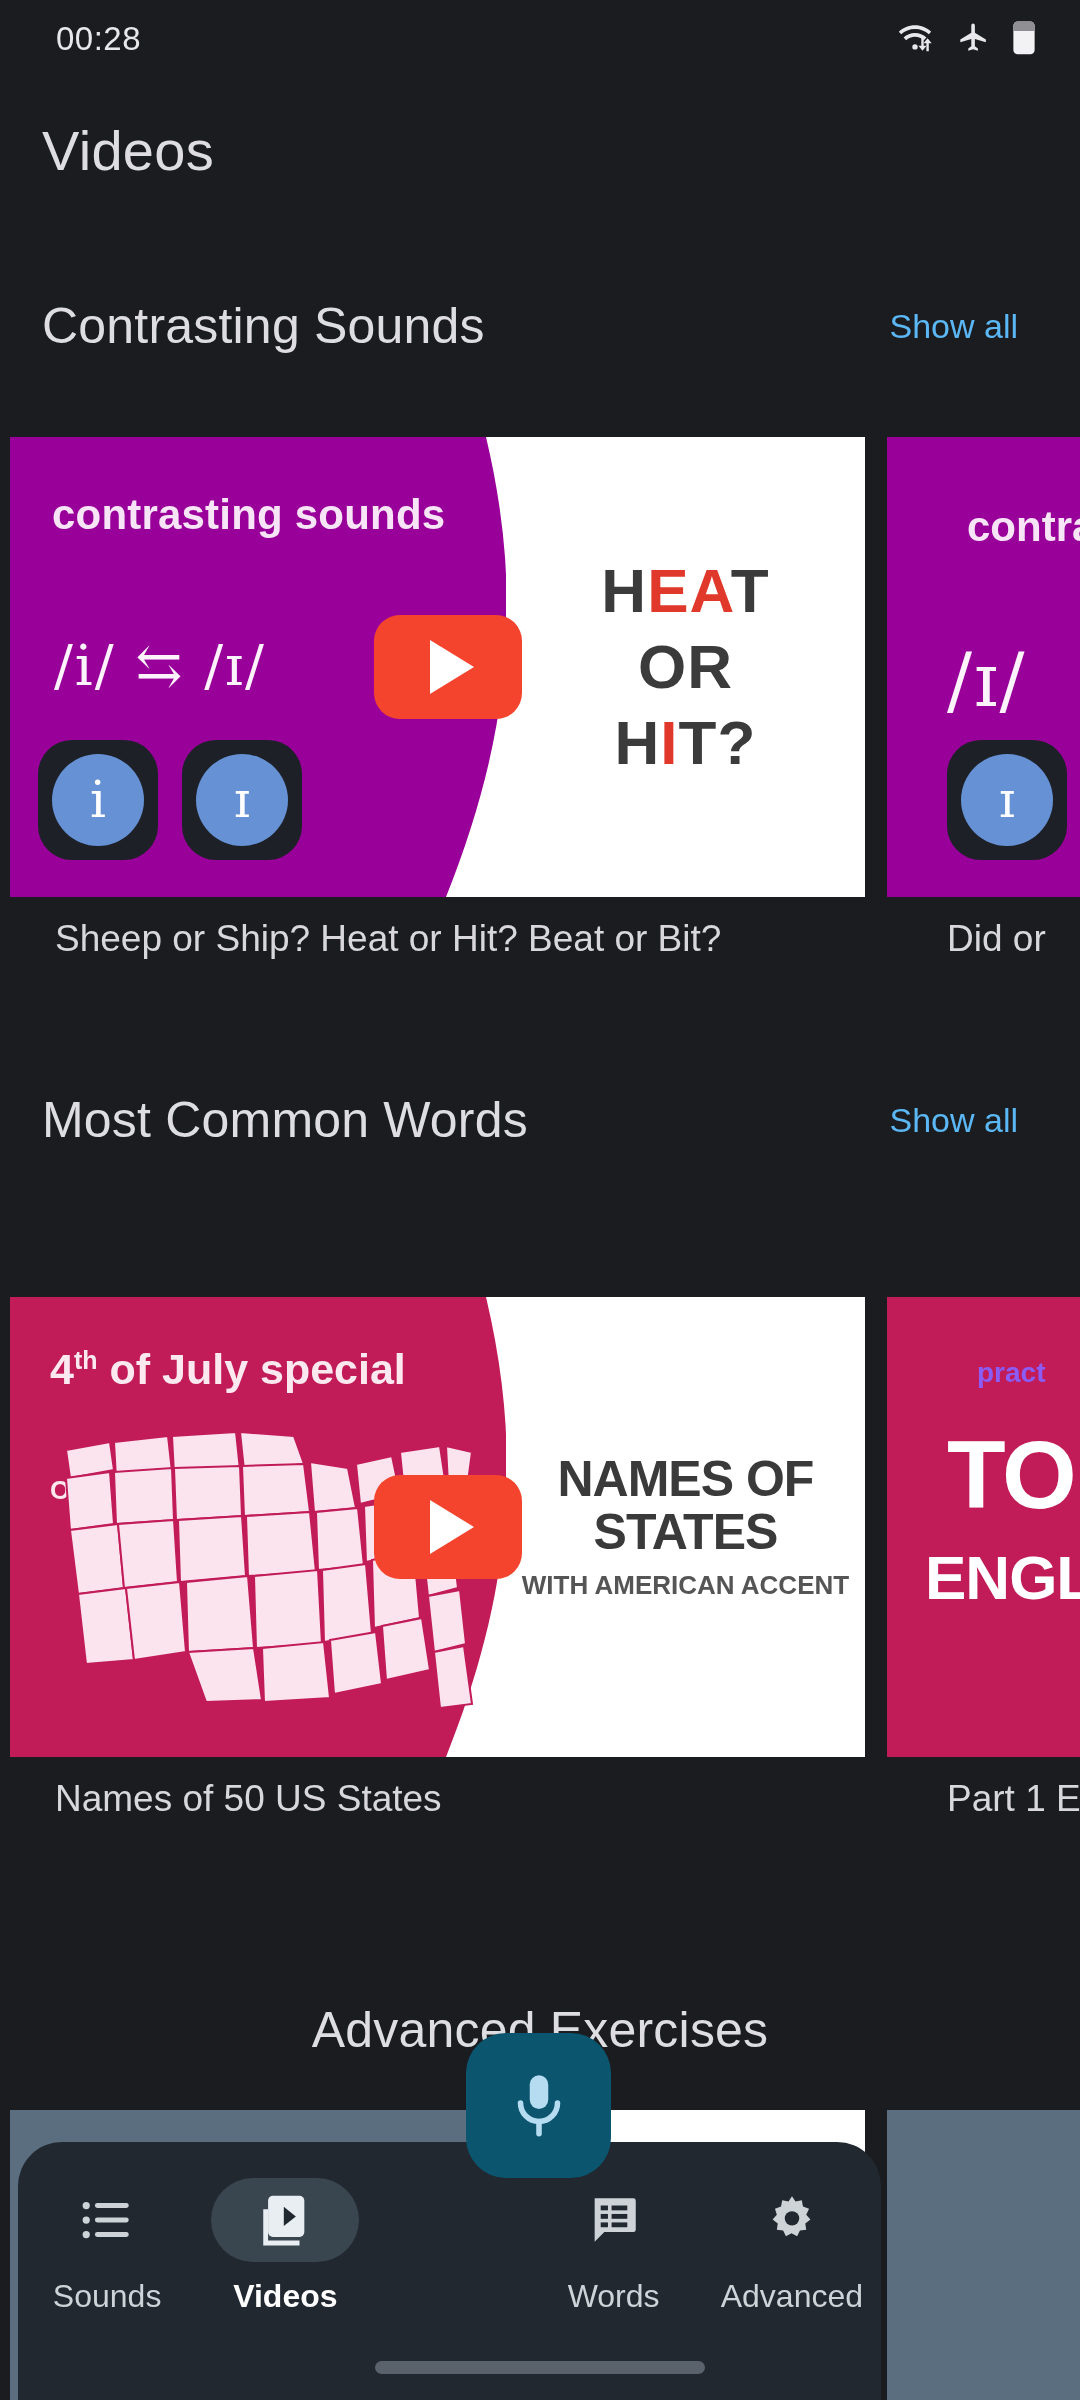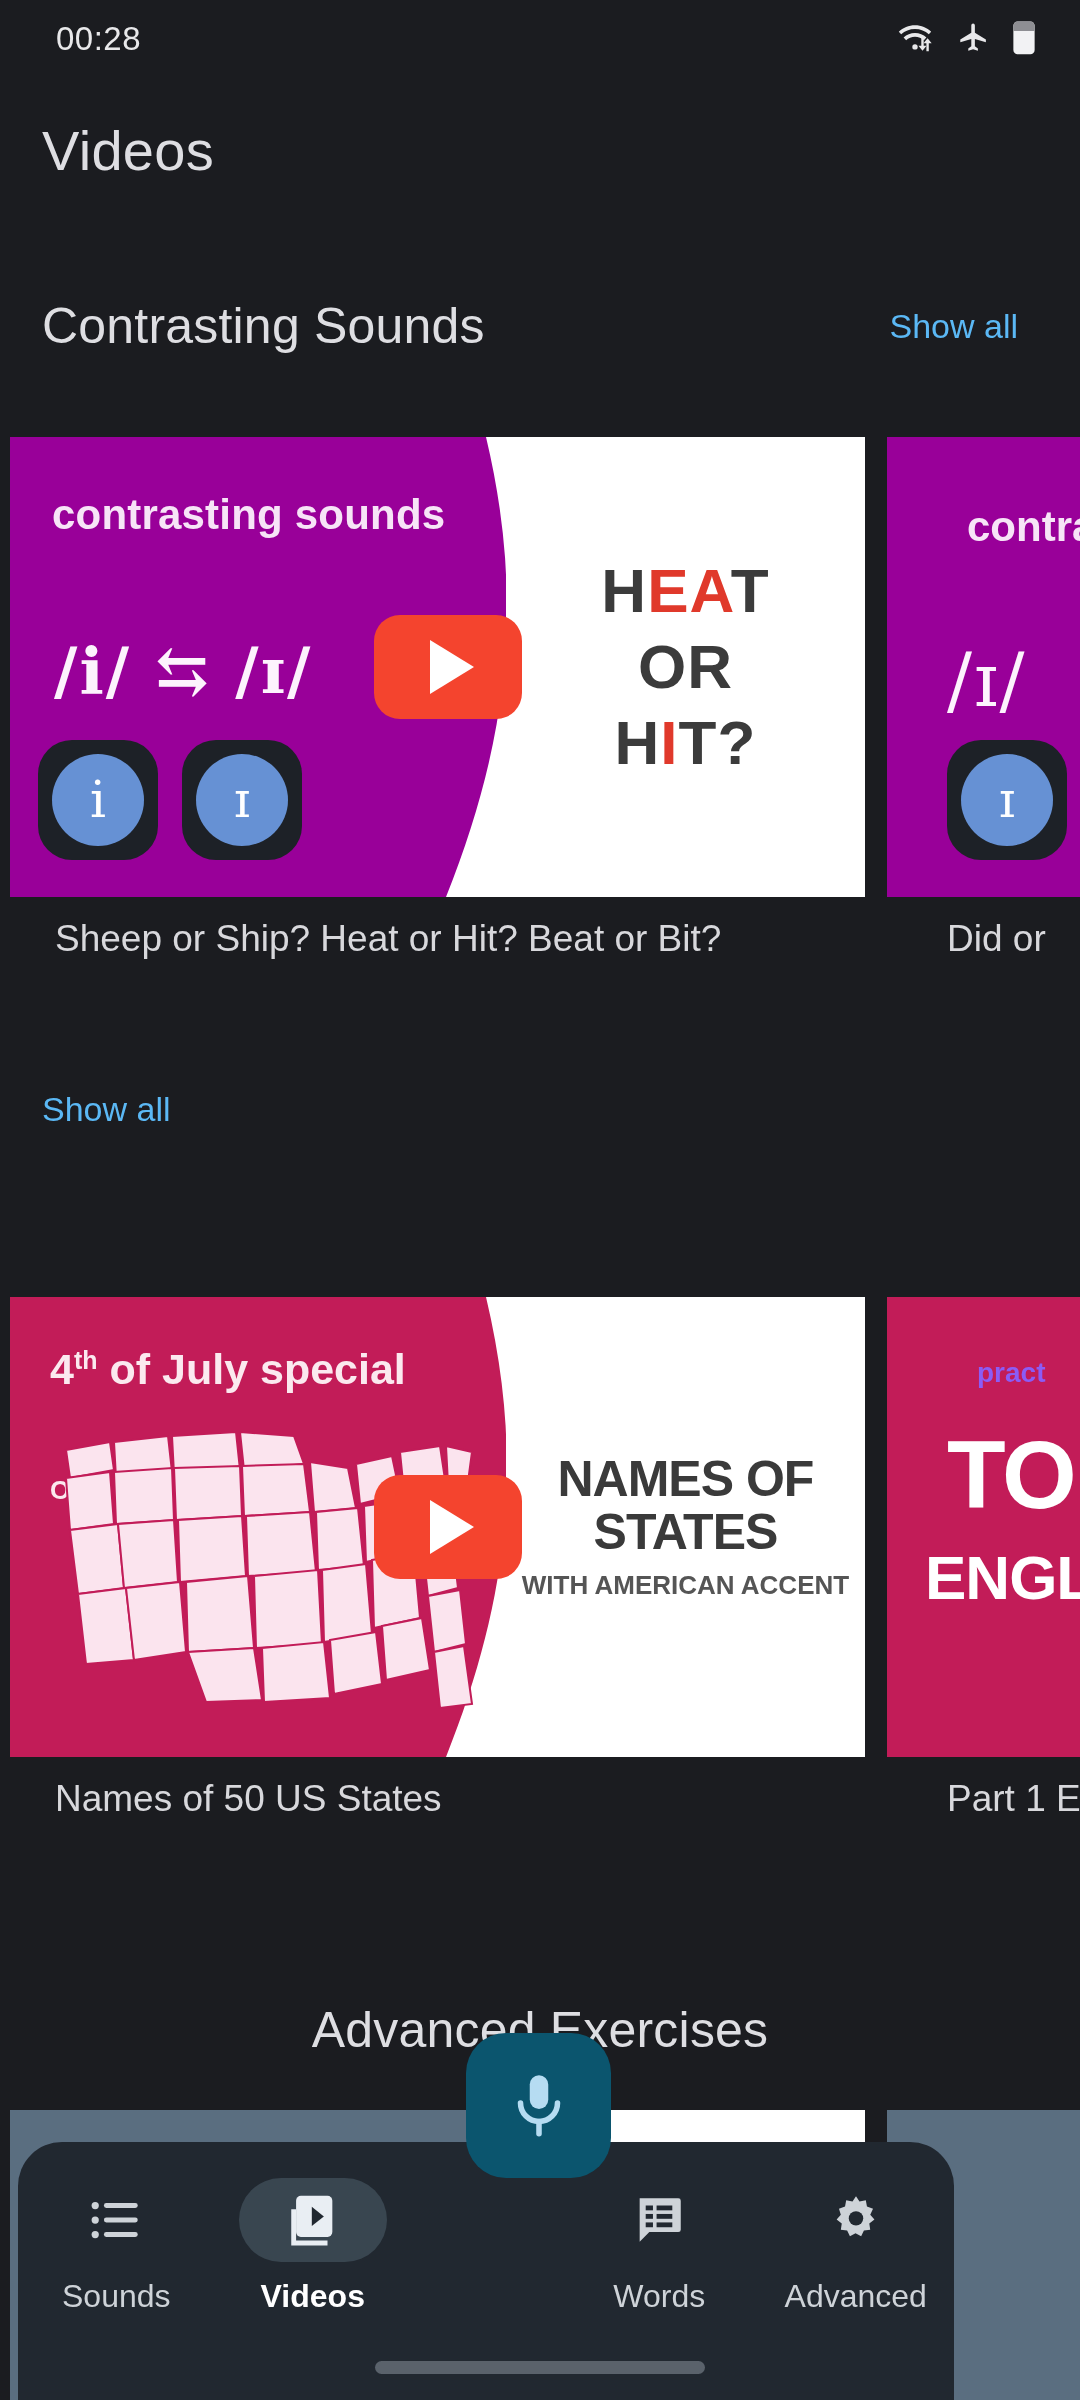--- a/index.html
+++ b/index.html
@@ -47,21 +47,21 @@
   
   .play-btn { position:absolute; width:148px; height:104px; border-radius:26px;
               background:#f4442e; display:flex; align-items:center; justify-content:center; }
   .play-tri { width:0; height:0; border-left:44px solid #ffffff;
               border-top:27px solid transparent; border-bottom:27px solid transparent;
               margin-left:8px; }
 
   
   .cs-label { position:absolute; color:#f7e4f7; font-size:42px; font-weight:600;
               letter-spacing:.2px; }
-  .ipa-line { position:absolute; color:#fdf3fd; font-size:64px; font-weight:700;
+  .ipa-line { position:absolute; color:#fdf3fd; font-size:56px; font-weight:400;
               font-family:"DejaVu Serif", serif; letter-spacing:2px; white-space:nowrap; }
   .badge { position:absolute; width:120px; height:120px; border-radius:34px;
            background:#1d2127; display:flex; align-items:center; justify-content:center; }
   .badge-circle { width:92px; height:92px; border-radius:50%; background:#6691d4;
                   display:flex; align-items:center; justify-content:center;
                   color:#ffffff; font-size:50px; font-family:"DejaVu Serif", serif; }
 
   
   .heat-box { position:absolute; top:0; right:0; width:42%; height:100%;
               display:flex; flex-direction:column; align-items:center;
@@ -93,21 +93,21 @@
               font-weight:700; letter-spacing:-2px; white-space:nowrap; line-height:1; }
   .peek-eng { position:absolute; top:250px; left:38px; color:#ffffff; font-size:62px;
               font-weight:700; letter-spacing:-1px; white-space:nowrap; line-height:1; }
 
   
   .fab { position:absolute; left:466px; top:2033px; width:145px; height:145px;
          border-radius:40px; background:#0b556e; display:flex;
          align-items:center; justify-content:center; z-index:40; }
 
   
-  .navbar { position:absolute; left:18px; bottom:0; width:936px; height:258px;
+  .navbar { position:absolute; left:18px; bottom:0; width:863px; height:258px;
             background:#212830; border-radius:44px 44px 0 0; z-index:30;
             display:flex; align-items:flex-start; padding-top:36px; }
   .nav-item { flex:1; display:flex; flex-direction:column; align-items:center; gap:16px; }
   .nav-icon-wrap { width:148px; height:84px; border-radius:42px;
                    display:flex; align-items:center; justify-content:center; }
   .nav-icon-wrap.active { background:#394650; }
   .nav-label { font-size:32px; color:#ced3d8; }
   .nav-label.active { color:#ffffff; font-weight:700; }
   .home-ind { position:absolute; left:50%; transform:translateX(-50%); bottom:26px;
               width:330px; height:13px; border-radius:8px; background:#5a626b; z-index:35; }
@@ -192,20 +192,21 @@
         <div class="badge" style="top:303px; left:60px;">
           <div class="badge-circle">ɪ</div>
         </div>
 
       </div>
       <div class="card-title" style="padding-left:60px;">Did or</div>
     </div>
   </div>
 
   <div class="section-head" style="top:1090px;">
+    <div class="section-title" style="max-width:560px;">Most Common Words</div>
     <div class="show-all">Show all</div>
   </div>
 
   <div class="row" style="top:1297px;">
 
     <div class="card" style="width:855px;">
       <div class="thumb thumb-main">
         <div class="tpanel-left" style="background:#c21c58;"></div>
         <div class="tpanel-right"></div>
         <svg class="tcurve" style="left:calc(58% - 60px);" viewBox="0 0 120 460" preserveAspectRatio="none">

